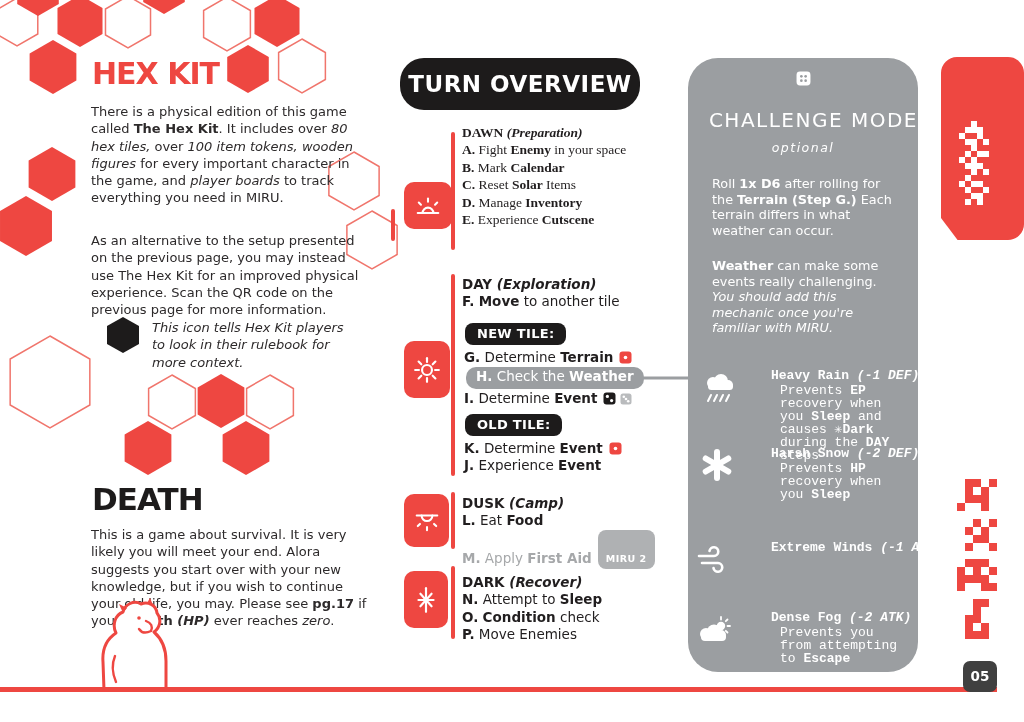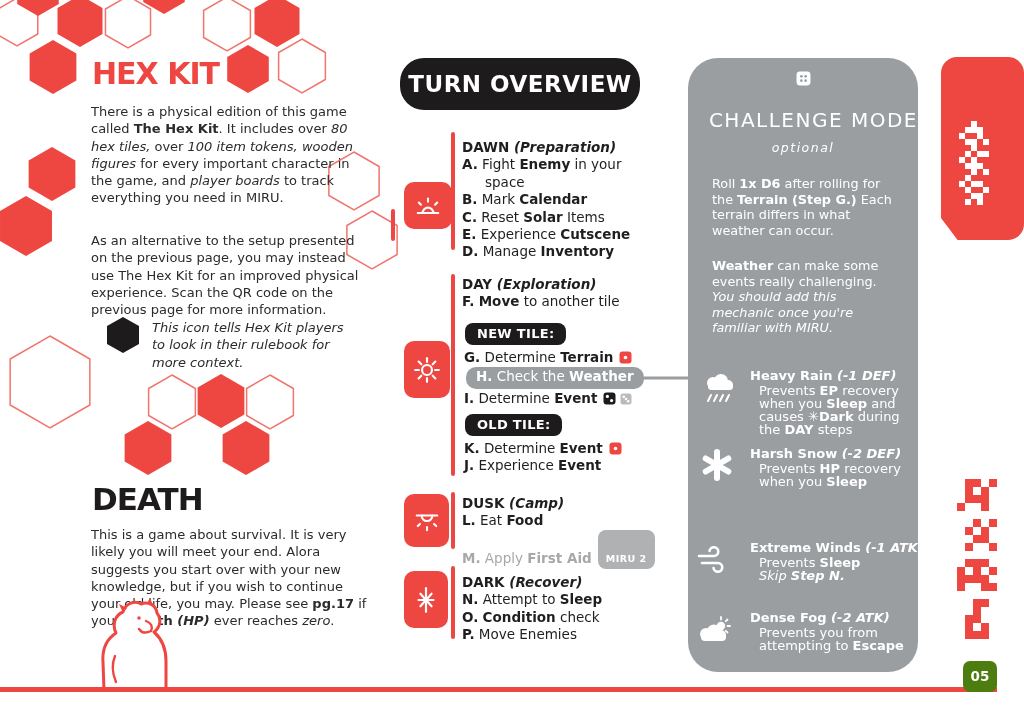--- a/index.html
+++ b/index.html
@@ -37,21 +37,21 @@
   #vl-dark{top:566px;height:73px;}
   #tick{position:absolute;left:391px;top:209px;width:4px;height:32px;background:#ee4741;border-radius:2px;}
   .iconbox{position:absolute;background:#ee4741;border-radius:10px;display:flex;
     align-items:center;justify-content:center;z-index:1;}
   #box-dawn{left:404px;top:182px;width:48px;height:47px;}
   #box-day{left:404px;top:341px;width:46px;height:57px;}
   #box-dusk{left:404px;top:494px;width:45px;height:53px;}
   #box-dark{left:404px;top:571px;width:44px;height:57px;}
 
   .tblock{position:absolute;}
-  #dawn-block{left:462px;top:139px;width:178px;}
+  #dawn-block{left:462px;top:124px;width:178px;font-family:Liberation Serif, serif;}
   #day-block{left:462px;top:276px;width:192px;}
   #newtile{left:464px;top:323px;width:205px;}
   #oldtile{left:464px;top:414px;width:205px;}
   #dusk-block{left:462px;top:495px;width:205px;}
   #dark-block{left:462px;top:574px;width:205px;}
   .thead,.step{font-size:13.5px;line-height:17.4px;color:#211e1f;}
   .step{padding-left:23px;text-indent:-23px;}
   .pill-black{display:inline-block;background:#1d1b1b;color:#fff;font-weight:bold;
     font-size:13px;letter-spacing:0.3px;border-radius:8px;padding:3px 12px 4px;margin:0 0 4px 1px;}
   .hpill{position:relative;display:inline-block;background:#9b9ea1;color:#fff;
@@ -67,35 +67,35 @@
   
   #panel{position:absolute;left:688px;top:58px;width:230px;height:614px;background:#9b9ea1;
     border-radius:30px;color:#fff;z-index:2;}
   #panel-die{display:block;margin:13px auto 0;}
   #challenge-title{margin-top:23px;text-align:right;font-size:20px;line-height:23px;
     font-weight:normal;letter-spacing:1.5px;}
   #challenge-sub{text-align:center;font-style:italic;font-size:12.5px;letter-spacing:1.5px;margin-top:8px;}
   .panel-para{position:absolute;left:24px;width:186px;font-size:12.8px;line-height:15.6px;}
   #intro1{top:118px;}
   #intro2{top:200px;}
-  .weather-row{position:absolute;left:0;width:222px;padding-left:62px;box-sizing:border-box;}
+  .weather-row{position:absolute;left:0;width:222px;padding-left:83px;box-sizing:border-box;font-family:Liberation Mono, monospace;}
   #w0{top:310px;} #w1{top:388px;} #w2{top:482px;} #w3{top:552px;}
   .weather-name{font-size:13px;line-height:16px;font-weight:bold;white-space:nowrap;}
   .weather-desc{font-size:13px;line-height:13px;margin-left:9px;white-space:pre-line;}
   .weather-icon{position:absolute;}
   #w0 .weather-icon{left:14px;top:4px;} #w1 .weather-icon{left:12px;top:2px;}
   #w2 .weather-icon{left:9px;top:4px;}  #w3 .weather-icon{left:8px;top:6px;}
 
   
   #toptab{position:absolute;left:941px;top:57px;width:83px;height:183px;background:#ee4741;
     border-radius:16px;clip-path:polygon(0 0,100% 0,100% 100%,20% 100%,0 88%);z-index:2;}
   #toptab-pixels{position:absolute;left:18px;top:64px;}
   #bottom-pixels{position:absolute;left:957px;top:479px;z-index:1;}
   #footer-line{position:absolute;left:0;top:687px;width:997px;height:5px;background:#ee4741;}
-  #page-tab{position:absolute;left:963px;top:661px;width:34px;height:31px;background:#4d7c0f;
+  #page-tab{position:absolute;left:963px;top:661px;width:34px;height:31px;background:#404040;
     border-radius:7px;color:#fff;font-weight:bold;font-size:13.5px;text-align:center;line-height:31px;}
 </style>
 </head>
 <body>
 
 <div class="page">
 
   <svg id="hexes" class="abs" width="1024" height="722">
       <polygon points="17,-2 37.784,10 37.784,34 17,46 -3.783999999999999,34 -3.783999999999999,10" fill="none" stroke="#f0756c" stroke-width="1.5"></polygon>
       <polygon points="38,-32 58.784,-20 58.784,4 38,16 17.216,4 17.216,-20" fill="#ee4741"></polygon>
@@ -191,22 +191,22 @@
       <line x1="6.8" y1="7.2" x2="17.2" y2="18.8"></line>
       <line x1="17.2" y1="7.2" x2="6.8" y2="18.8"></line>
     </svg>
   </div>
 
   <div id="dawn-block" class="tblock">
     <p class="thead"><span class="s-b">DAWN </span><span class="s-b s-i">(Preparation)</span></p>
     <p class="step"><span class="s-b">A.</span><span> Fight </span><span class="s-b">Enemy</span><span> in your space</span></p>
     <p class="step"><span class="s-b">B.</span><span> Mark </span><span class="s-b">Calendar</span></p>
     <p class="step"><span class="s-b">C.</span><span> Reset </span><span class="s-b">Solar</span><span> Items</span></p>
+    <p class="step"><span class="s-b">D.</span><span> Manage </span><span class="s-b">Inventory</span></p>
     <p class="step"><span class="s-b">E.</span><span> Experience </span><span class="s-b">Cutscene</span></p>
-    <p class="step"><span class="s-b">D.</span><span> Manage </span><span class="s-b">Inventory</span></p>
   </div>
 
   <div id="day-block" class="tblock">
     <p class="thead"><span class="s-b">DAY </span><span class="s-b s-i">(Exploration)</span></p>
     <p class="step"><span class="s-b">F.</span><span> </span><span class="s-b">Move</span><span> to another tile</span></p>
   </div>
 
   <div id="newtile" class="tblock">
     <span class="pill-black">NEW TILE:</span>
     <p class="step"><span><span class="s-b">G.</span><span> Determine </span><span class="s-b">Terrain</span></span><svg class="die" width="13" height="13" viewBox="0 0 13 13">
@@ -291,22 +291,20 @@
       <p class="weather-name"><span class="s-b">Harsh Snow </span><span class="s-b s-i">(-2 DEF)</span></p>
       <p class="weather-desc"><span>Prevents </span><span class="s-b">HP</span><span> recovery when you </span><span class="s-b">Sleep</span></p>
     </div>
 
     <div id="w2" class="weather-row">
       <svg class="weather-icon" width="38" height="30" viewBox="0 0 38 30" stroke="#fff" stroke-width="2.6" stroke-linecap="round" fill="none">
         <path d="M2,12 H17 A4.4,4.4 0 1 0 12.5,7"></path>
         <path d="M5,19 H21 A4.4,4.4 0 1 1 16.5,24"></path>
       </svg>
       <p class="weather-name"><span class="s-b">Extreme Winds </span><span class="s-b s-i">(-1 ATK)</span></p>
-      <p class="weather-desc"><span>Prevents </span><span class="s-b">Sleep</span><span>
-</span><span class="s-i">Skip </span><span class="s-b s-i">Step N.</span></p>
     </div>
 
     <div id="w3" class="weather-row">
       <svg class="weather-icon" width="38" height="28" viewBox="0 0 38 28">
         <g stroke="#fff" stroke-width="1.8" stroke-linecap="round">
           <line x1="25" y1="1" x2="25" y2="3.5"></line>
             <line x1="31.5" y1="3.5" x2="29.8" y2="5.2"></line>
           <line x1="34" y1="10" x2="31.5" y2="10"></line>
             <line x1="31.5" y1="16.5" x2="29.8" y2="14.8"></line>
         </g>

